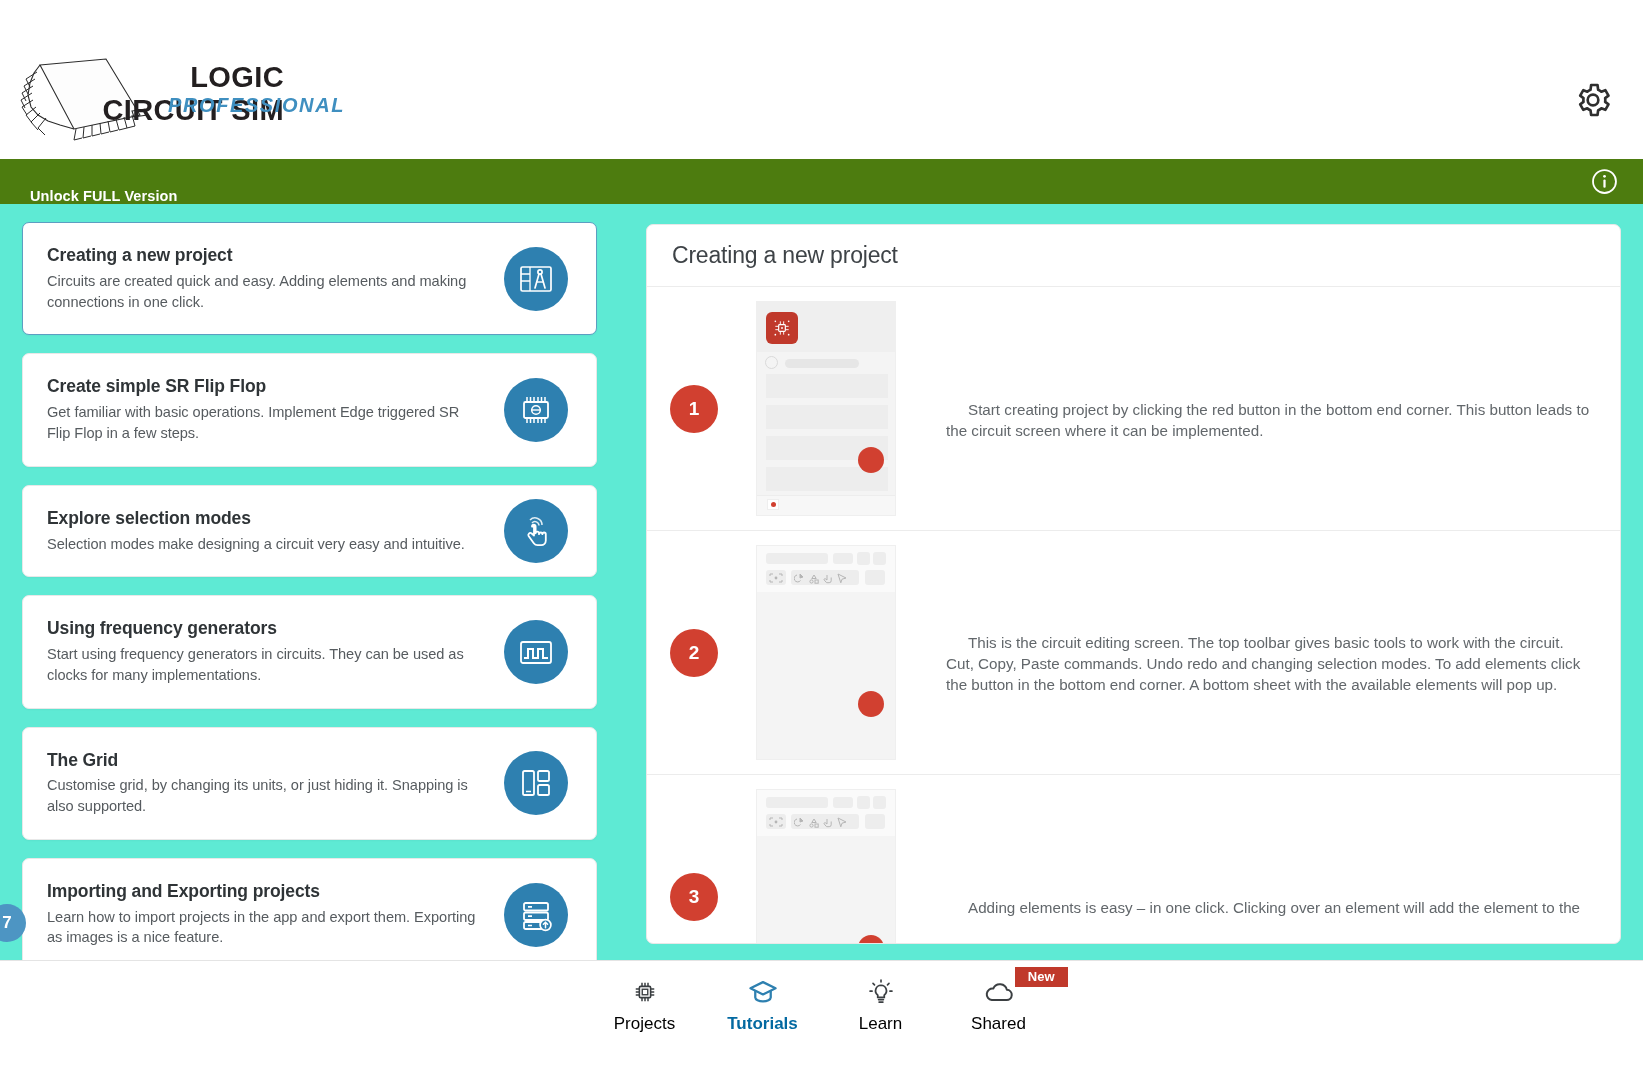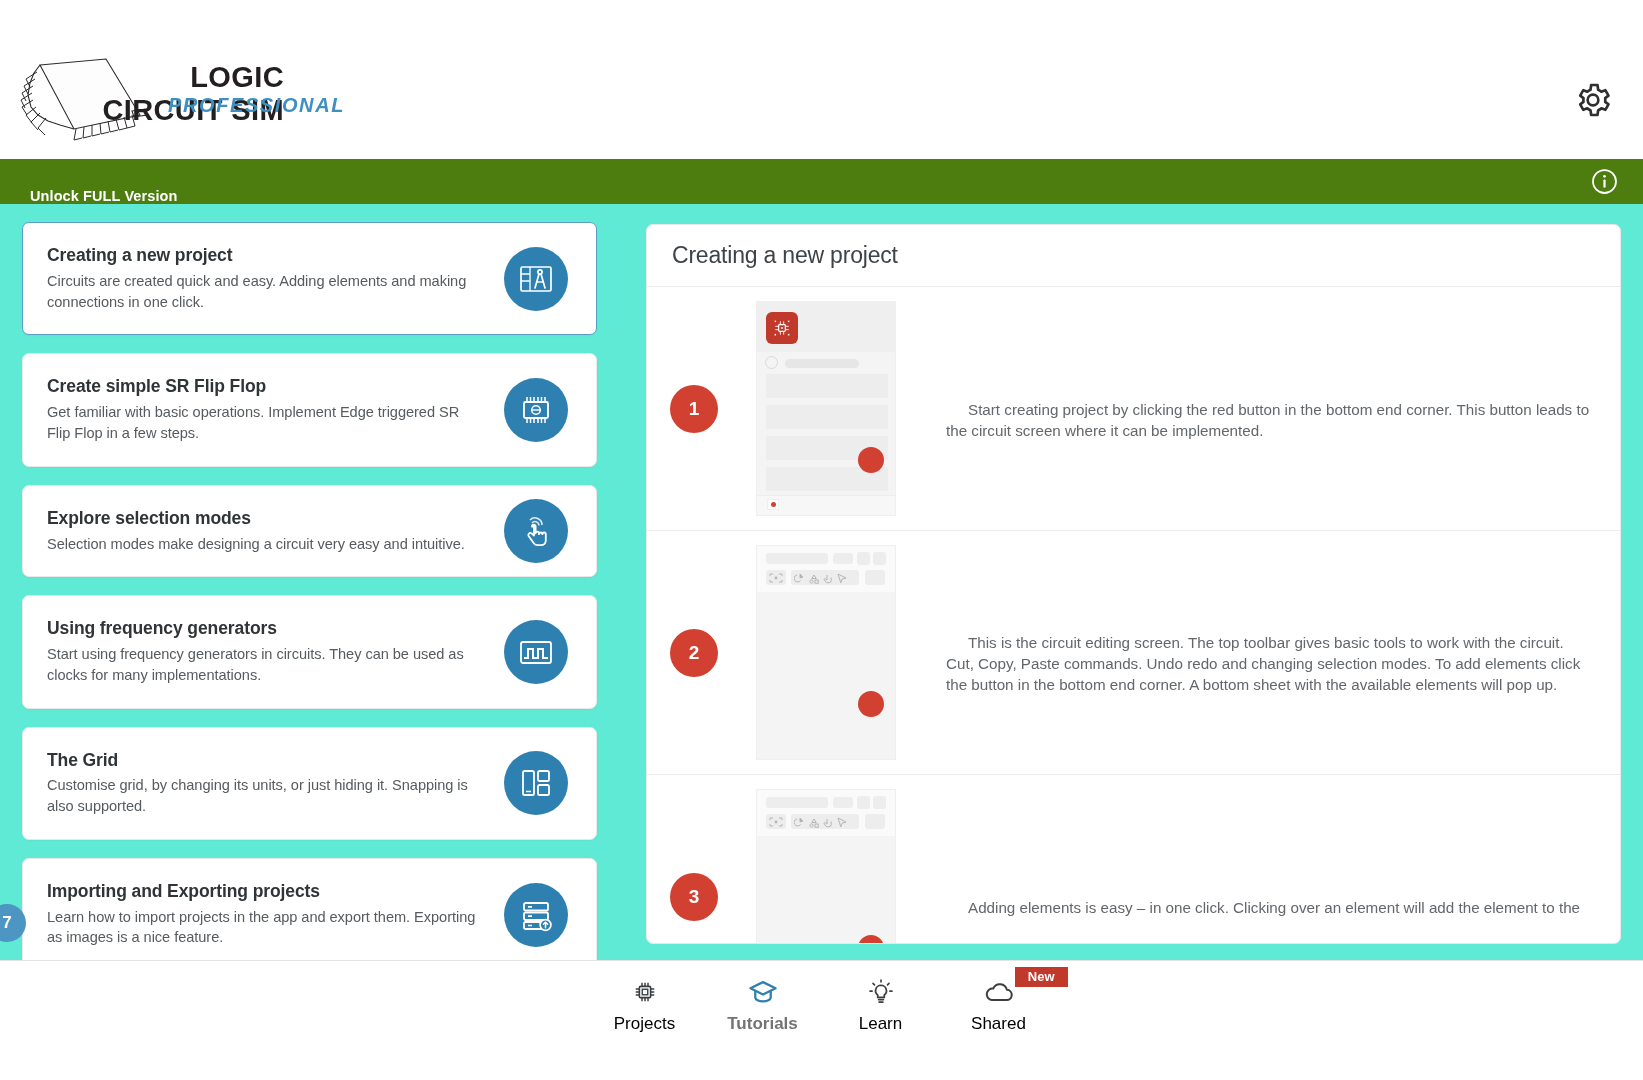--- a/index.html
+++ b/index.html
@@ -160,21 +160,21 @@
     background: #ffffff; border-top: 1px solid #e4e4e4;
     display: flex; align-items: flex-start; justify-content: center;
   }
   .nav-item {
     position: relative;
     width: 118px; text-align: center; cursor: pointer;
     padding-top: 14px;
   }
   .nav-icon { height: 34px; display:flex; align-items:center; justify-content:center; }
   .nav-label { margin-top: 5px; font-size: 17px; color: #000000; }
-  .nav-item.active .nav-label { color: #737373; font-weight: 700; }
+  .nav-item.active .nav-label { color: #0369a1; font-weight: 700; }
   .new-badge {
     position: absolute; right: -10px; top: 6px;
     background: #c0392b; color: #fff; font-size: 13px; font-weight: 600;
     padding: 2px 13px 3px; border-radius: 0;
   }
 </style>
 </head>
 <body>
 
 <div id="app">

